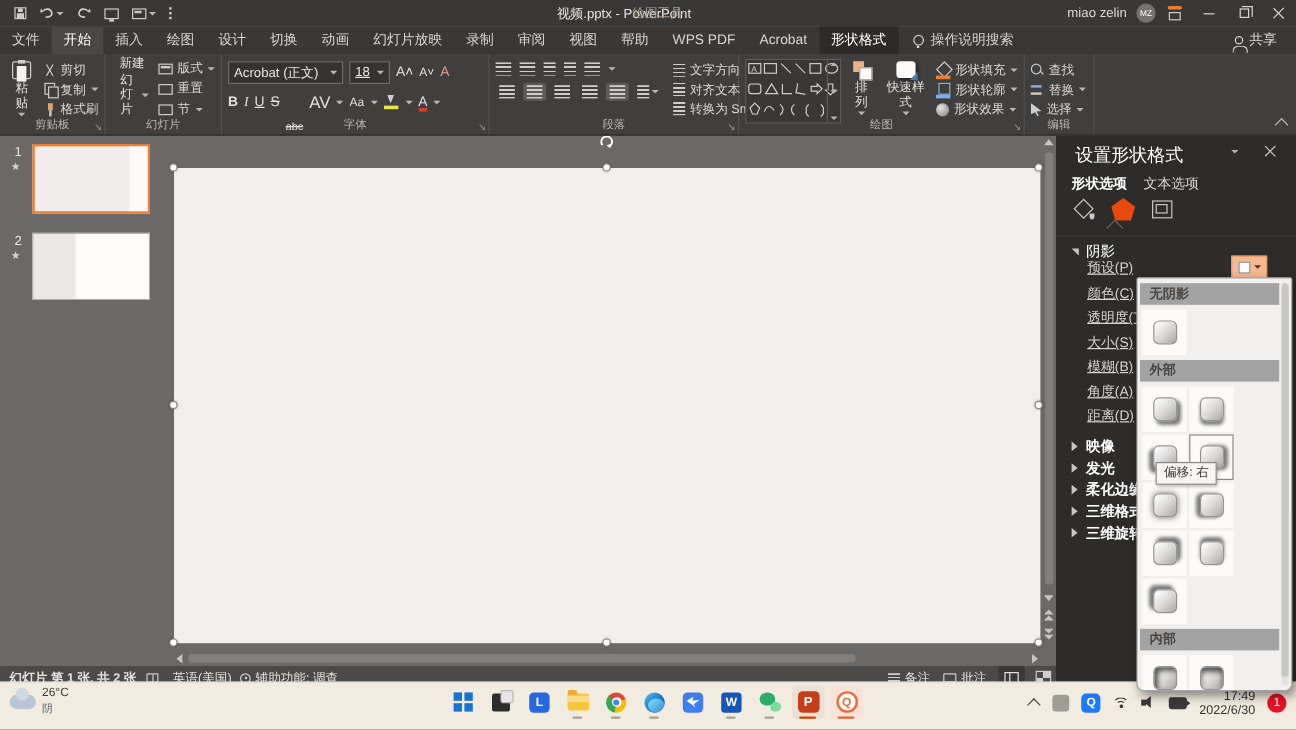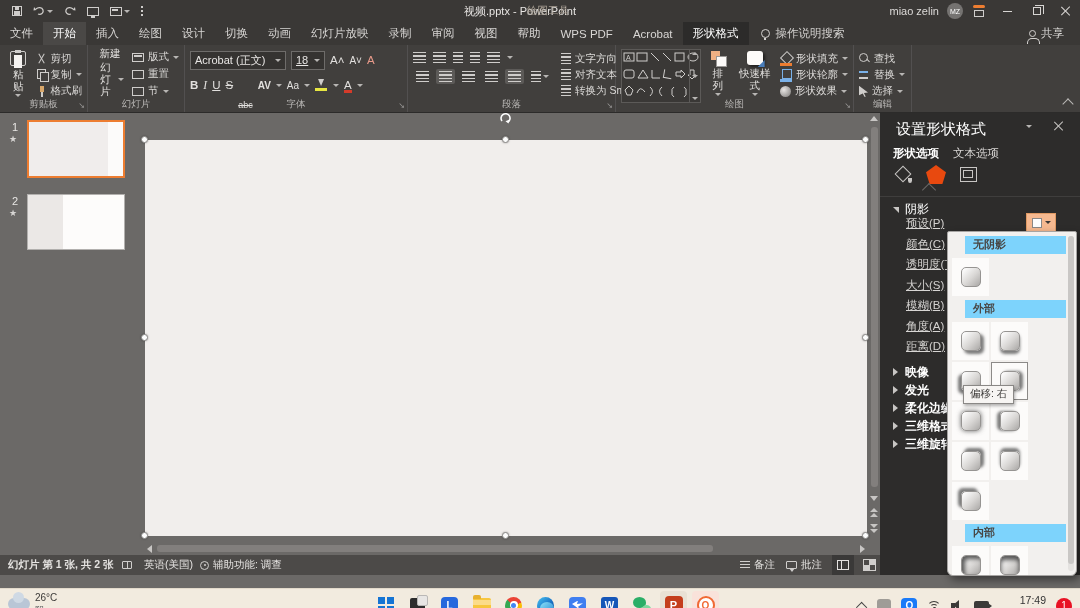--- a/index.html
+++ b/index.html
@@ -168,21 +168,21 @@
   .fp-sec{height:18px;font-size:12px;color:#fff;font-weight:bold;display:flex;gap:7px;align-items:center;}
   .preset-btn{position:absolute;right:24px;top:100px;width:30px;height:19px;background:#f6b990;border:1px solid #e09a64;display:flex;align-items:center;justify-content:center;gap:3px;}
   .preset-btn .sq{width:10px;height:10px;background:#fdfdfd;border:1px solid #8a8886;}
   .preset-btn .carr{border-top-color:#3a3836;}
 
   
   .preset-dd{position:absolute;left:947px;top:231px;width:130px;height:345px;background:#f2f0ee;border:1px solid #a6a4a2;border-radius:2px 2px 6px 6px;box-shadow:3px 4px 9px rgba(0,0,0,.45);z-index:40;overflow:hidden;}
   .dd-body{position:absolute;left:0;top:2px;right:10px;bottom:0;}
   .dd-scroll{position:absolute;right:2px;top:4px;bottom:4px;width:6px;background:#e4e2e0;border-radius:3px;}
   .dd-scroll .th{position:absolute;left:0;top:0;width:6px;height:98%;background:#c9c7c5;border-radius:3px;}
-  .dd-header{background:#7dd3fc;font-size:11px;font-weight:bold;color:#484644;padding:1px 8px 2px;margin:2px 0 2px 17px;}
+  .dd-header{background:#a3a3a3;font-size:11px;font-weight:bold;color:#484644;padding:1px 8px 2px;margin:2px 0 2px 2px;}
   .dd-grid{display:flex;flex-wrap:wrap;padding:1px 0 1px 3px;}
   .dd-cell{width:37px;height:38px;background:#fcfbfa;display:flex;align-items:center;justify-content:center;margin:1px;}
   .dd-cell.outlined{outline:1.5px solid #8c8a88;outline-offset:-1px;}
   .tile{width:20px;height:20px;border-radius:5px;border:1px solid #969492;background:linear-gradient(135deg,#ffffff 5%,#d8d6d4 55%,#a9a7a5 100%);}
   .sh-rb{box-shadow:3px 3px 3px rgba(70,70,70,.7);} .sh-b{box-shadow:0 3px 3px rgba(70,70,70,.7);} .sh-lb{box-shadow:-3px 3px 3px rgba(70,70,70,.7);}
   .sh-r{box-shadow:3px 0 3px rgba(70,70,70,.7);} .sh-c{box-shadow:0 0 5px rgba(70,70,70,.8);} .sh-l{box-shadow:-3px 0 3px rgba(70,70,70,.7);}
   .sh-rt{box-shadow:3px -3px 3px rgba(70,70,70,.7);} .sh-t{box-shadow:0 -3px 3px rgba(70,70,70,.7);} .sh-lt{box-shadow:-3px -3px 3px rgba(70,70,70,.7);}
   .in-lt{box-shadow:inset 3px 3px 4px rgba(50,50,50,.8);} .in-t{box-shadow:inset 0 4px 4px rgba(50,50,50,.8);}
   .dd-tooltip{position:absolute;left:15px;top:153px;background:#f7f5f3;border:1px solid #8a8886;font-size:10.5px;color:#3c3a38;padding:1px 6px 2px;white-space:nowrap;box-shadow:1px 2px 3px rgba(0,0,0,.3);z-index:3;}
 
@@ -200,21 +200,21 @@
   .viewbtn.on{background:#3a3938;}
   .vb-normal{width:12px;height:10px;border:1px solid #e4e2e0;position:relative;}
   .vb-normal:before{content:"";position:absolute;left:3px;top:0;width:1px;height:9px;background:#e4e2e0;}
   .vb-grid{width:11px;height:10px;background:conic-gradient(#d0cecc 0 25%,transparent 0 50%,#d0cecc 0 75%,transparent 0);outline:1px solid #d0cecc;}
   .vb-book{width:12px;height:9px;border:1px solid #d0cecc;border-radius:0 0 3px 3px;position:relative;}
   .vb-book:before{content:"";position:absolute;left:5px;top:0;width:1px;height:8px;background:#d0cecc;}
   .vb-show{width:12px;height:9px;border:1px solid #d0cecc;position:relative;}
   .vb-show:after{content:"";position:absolute;left:4px;top:2px;width:0;height:0;border-top:2px solid transparent;border-bottom:2px solid transparent;border-left:4px solid #d0cecc;}
 
   
-  .taskbar{position:absolute;left:0;right:0;bottom:0;height:20px;background:#f2ebdf;border-top:1px solid #e2dacb;z-index:15;}
+  .taskbar{position:absolute;left:0;right:0;bottom:0;height:40px;background:#f2ebdf;border-top:1px solid #e2dacb;z-index:15;}
   .weather{position:absolute;left:8px;top:3px;display:flex;gap:5px;align-items:center;color:#3c3a38;}
   .cloud{width:22px;height:12px;background:#b9c6d6;border-radius:10px;position:relative;}
   .cloud:before{content:"";position:absolute;left:5px;top:-6px;width:11px;height:11px;background:#cfd9e4;border-radius:50%;}
   .wtxt{font-size:10px;line-height:12px;}
   .wtxt .cond{font-size:9px;color:#666;}
   .apps{position:absolute;left:372px;top:2px;display:flex;gap:5px;}
   .appcell{width:27px;height:28px;border-radius:4px;display:flex;align-items:center;justify-content:center;position:relative;}
   .appcell.active-ppt{background:#e9e1d4;}
   .appcell.active-q{background:#f9e2da;}
   .runbar{position:absolute;bottom:0px;left:9px;width:8px;height:2.5px;border-radius:2px;background:#a89f93;}
@@ -407,21 +407,21 @@
         <span class="fgl">A˄</span>
         <span class="fgl" style="font-size:10px;">A˅</span>
         <span class="fgl" style="color:#e89a8a;">A</span>
       </div>
       <div class="fontrow">
         <span class="fgl"><b>B</b></span>
         <span class="fgl"><i>I</i></span>
         <span class="fgl" style="text-decoration:underline;">U</span>
         <span class="fgl" style="text-decoration:line-through;">S</span>
         <span class="fgl" style="font-size:9px;text-decoration:line-through;margin-top:40px;">abc</span>
-        <span class="fgl" style="font-size:10px;font-weight:bold;">AV</span>
+        <span class="fgl" style="font-size:14px;">AV</span>
           <span class="carr"></span>
         <span class="fgl" style="font-size:10px;">Aa</span>
           <span class="carr"></span>
         <span class="hl-pen"></span>
           <span class="carr"></span>
         <span class="fc-a">A</span>
           <span class="carr"></span>
       </div>
       <div class="glabel">字体</div>
       <div class="launcher">↘</div>

